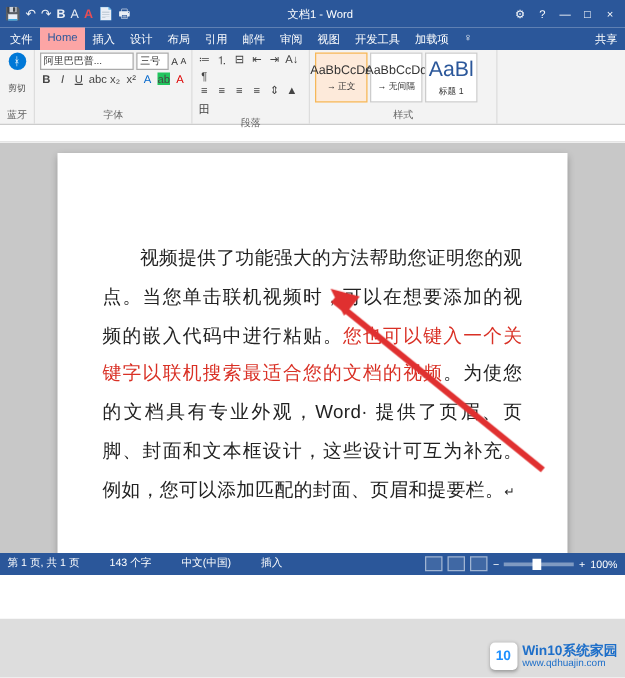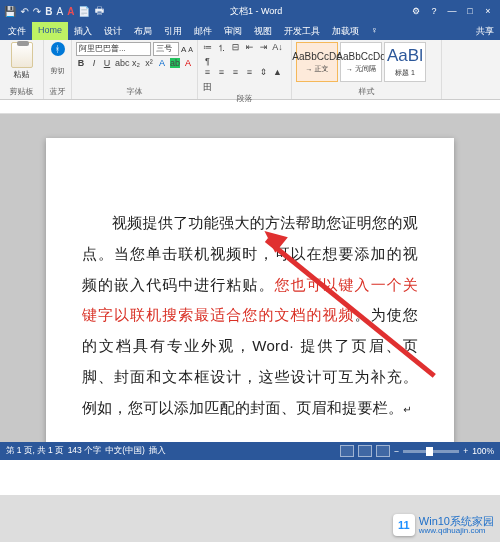--- a/index.html
+++ b/index.html
@@ -6,57 +6,57 @@
 body{width:500px;height:542px;background:#ddd;overflow:hidden;position:relative}
 .word-window{width:500px;height:495px;background:#fff;position:relative}
 .title-bar{height:22px;background:#2b579a;display:flex;align-items:center;color:#fff;font-size:9px;padding:0 4px}
 .qat{display:flex;gap:4px;align-items:center}
 .qat span{font-size:10px;opacity:.9}
 .title-center{flex:1;text-align:center}
 .title-right{display:flex;gap:2px}
 .title-right span{width:16px;text-align:center;font-size:9px}
 .tabs{height:18px;background:#2b579a;display:flex;font-size:9px;color:#fff;padding-left:2px}
 .tab{padding:3px 6px;cursor:pointer}
-.tab.home{background:#bef264;color:#2b579a}
+.tab.home{background:#fca5a5;color:#2b579a}
 .ribbon{height:60px;background:#f3f3f3;border-bottom:1px solid #ccc;display:flex;font-size:8px;color:#333}
 .group{border-right:1px solid #ddd;padding:2px 4px;display:flex;flex-direction:column;justify-content:space-between;height:100%}
 .group-label{text-align:center;font-size:8px;color:#666;padding-top:1px}
 .paste-btn{display:flex;flex-direction:column;align-items:center;gap:1px}
 .paste-icon{width:22px;height:26px;background:linear-gradient(#fff,#f0e8d8);border:1px solid #d8c89a;border-radius:2px;position:relative}
 .paste-icon::before{content:"";position:absolute;top:-2px;left:5px;width:12px;height:5px;background:#999;border-radius:2px}
 .bt-icon{width:14px;height:14px;border-radius:50%;background:#0078d7;color:#fff;font-size:9px;line-height:14px;text-align:center}
 .font-row{display:flex;gap:2px;align-items:center;margin-bottom:2px}
 .font-row select,.font-row .sel{height:14px;font-size:8px;border:1px solid #aaa;background:#fff;padding:0 2px}
 .font-btns{display:flex;gap:3px;font-size:9px}
 .font-btns span{min-width:10px;text-align:center;color:#444}
 .para-btns{display:flex;flex-wrap:wrap;gap:3px;width:86px;font-size:9px}
 .para-btns span{width:11px;height:11px;text-align:center;color:#444}
 .styles{display:flex;gap:2px}
 .style-box{width:42px;height:40px;border:1px solid #ccc;background:#fff;display:flex;flex-direction:column;justify-content:center;align-items:center;font-size:7px}
 .style-box .prev{font-size:10px;color:#333;margin-bottom:2px}
 .style-box.sel{border:1px solid #f5b859;background:#fdeada}
 .ruler{height:14px;background:#fff;border-bottom:1px solid #ddd}
-.page-area{height:328px;background:#c8c8c8;overflow:auto;display:flex;justify-content:center;padding:24px 0;position:relative}
+.page-area{height:328px;background:#c8c8c8;overflow:auto;display:flex;justify-content:center;padding:8px 0;position:relative}
 .page{width:408px;min-height:520px;background:#fff;box-shadow:0 2px 6px rgba(0,0,0,.3);padding:70px 36px 20px 36px;position:relative}
 .page-text{font-size:15px;line-height:2.05;color:#222;text-align:justify;letter-spacing:.3px}
 .page-text .indent{display:inline-block;width:2em}
 .red{color:#d93025}
 .status{height:18px;background:#2b579a;color:#fff;display:flex;align-items:center;font-size:8.5px;padding:0 6px;justify-content:space-between}
-.status-left{display:flex;gap:4px}
+.status-left{display:flex;gap:24px}
 .status-right{display:flex;gap:4px;align-items:center}
 .view-btn{width:14px;height:12px;border:1px solid rgba(255,255,255,.5);background:rgba(255,255,255,.1)}
 .zoom-track{width:56px;height:3px;background:rgba(255,255,255,.4);position:relative}
 .zoom-thumb{position:absolute;top:-3px;left:40%;width:7px;height:9px;background:#fff}
 .arrow{position:absolute;top:238px;left:268px;width:210px;height:200px;pointer-events:none;z-index:50}
 .arrow-line{position:absolute;left:0;top:0;width:216px;height:0;border-top:5px solid #e03030;transform-origin:0 0;transform:rotate(39deg)}
 .arrow-head{position:absolute;left:-6px;top:-10px;width:0;height:0;border-right:22px solid #e03030;border-top:10px solid transparent;border-bottom:10px solid transparent;transform:rotate(39deg)}
 .watermark{position:absolute;right:6px;bottom:6px;display:flex;align-items:center;gap:4px;z-index:60}
 .wm-icon{width:22px;height:22px;background:#fff;border-radius:4px;display:flex;align-items:center;justify-content:center;font-weight:bold;font-size:11px;color:#1e90ff;box-shadow:0 1px 3px rgba(0,0,0,.3)}
 .wm-text{display:flex;flex-direction:column;line-height:1.1}
-.wm-text .t1{font-size:11px;color:#1e6fc9;font-weight:normal}
+.wm-text .t1{font-size:11px;color:#1e6fc9;font-weight:bold}
 .wm-text .t2{font-size:8px;color:#1e6fc9}
 .cluetooth{font-size:7px;color:#444}
 </style>
 </head>
 <body>
 
 <div class="word-window">
   <div class="title-bar">
     <div class="qat">
       <span>💾</span>
@@ -88,27 +88,20 @@
     <div class="tab">邮件</div>
     <div class="tab">审阅</div>
     <div class="tab">视图</div>
     <div class="tab">开发工具</div>
     <div class="tab">加载项</div>
     <div class="tab">♀</div>
     <div class="tab" style="margin-left:auto">共享</div>
   </div>
 
   <div class="ribbon">
-    <div class="group" style="width:44px">
-      <div class="paste-btn">
-        <div class="paste-icon"></div>
-        <span>粘贴</span>
-      </div>
-      <div class="group-label">剪贴板</div>
-    </div>
     <div class="group" style="width:28px;align-items:center">
       <div class="bt-icon">ᚼ</div>
       <span class="cluetooth">剪切</span>
       <div class="group-label">蓝牙</div>
     </div>
     <div class="group" style="width:126px">
       <div>
         <div class="font-row">
           <div class="sel" style="width:83px">阿里巴巴普...</div>
           <div class="sel" style="width:28px">三号</div>
@@ -199,18 +192,18 @@
     </div>
   </div>
 </div>
 
 <div class="arrow">
   <div class="arrow-line"></div>
   <div class="arrow-head"></div>
 </div>
 
 <div class="watermark">
-  <div class="wm-icon">11</div>
+  <div class="wm-icon">10</div>
   <div class="wm-text">
     <span class="t1">Win10系统家园</span>
     <span class="t2">www.qdhuajin.com</span>
   </div>
 </div>
 
 </body></html>

